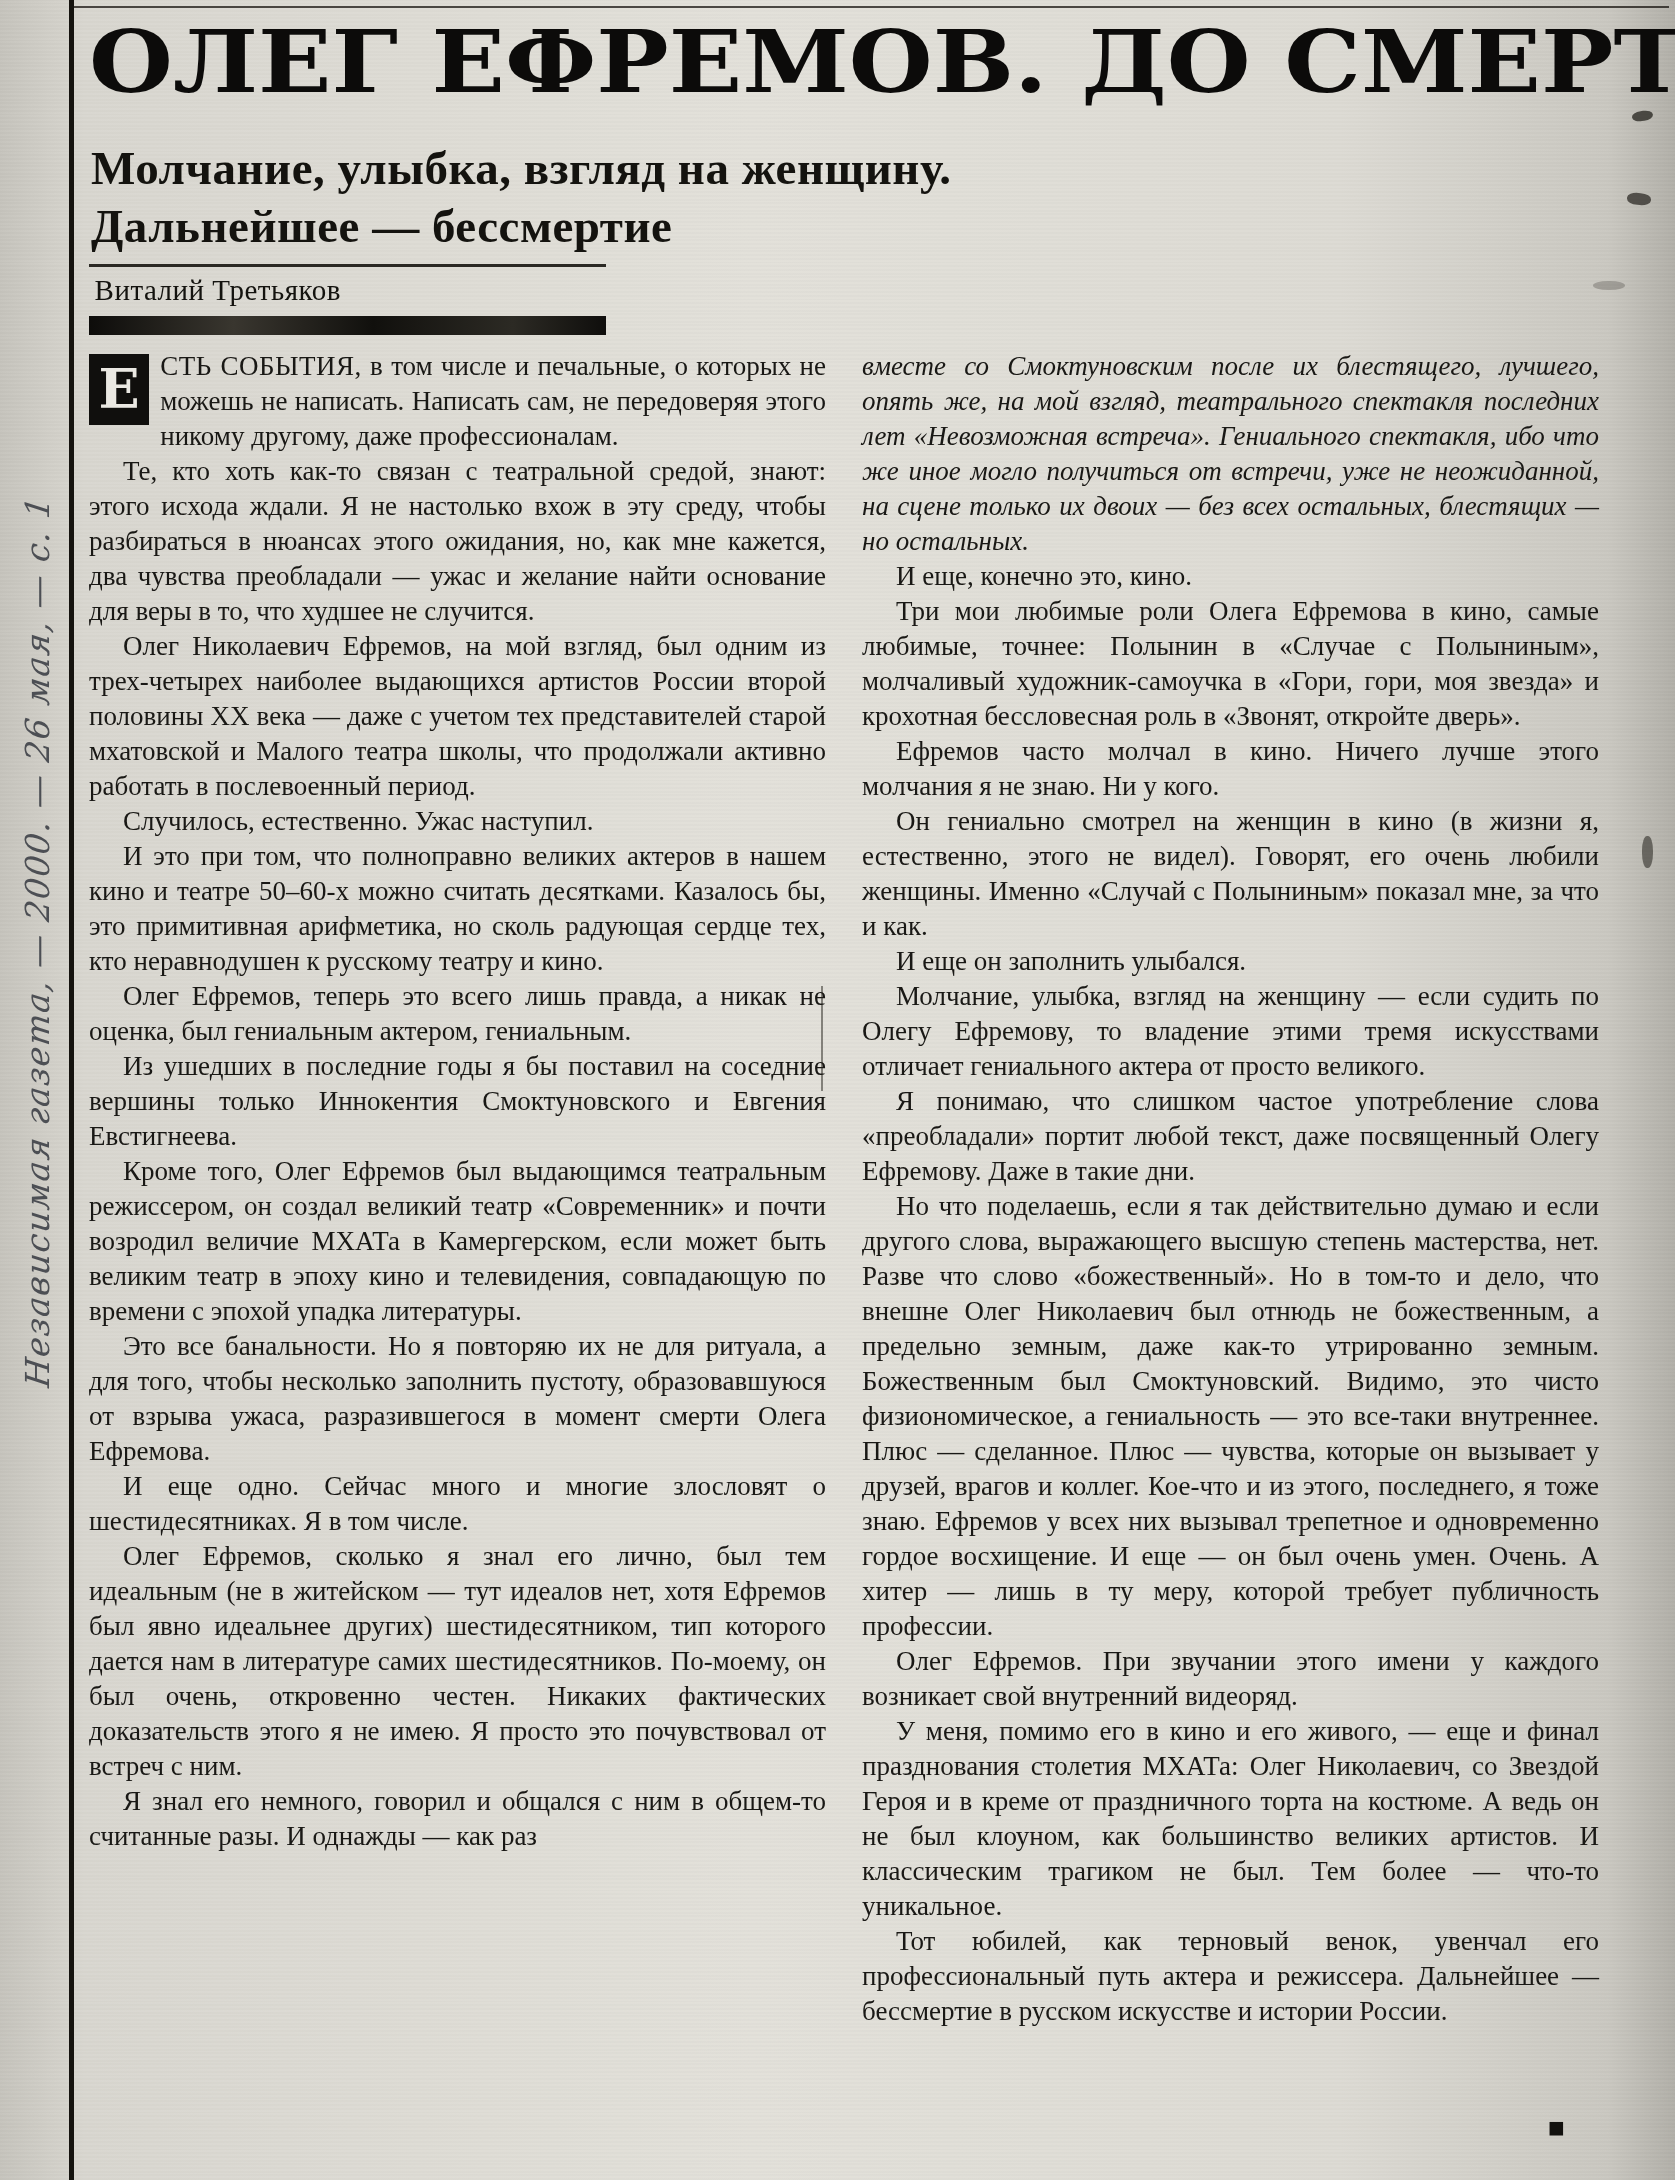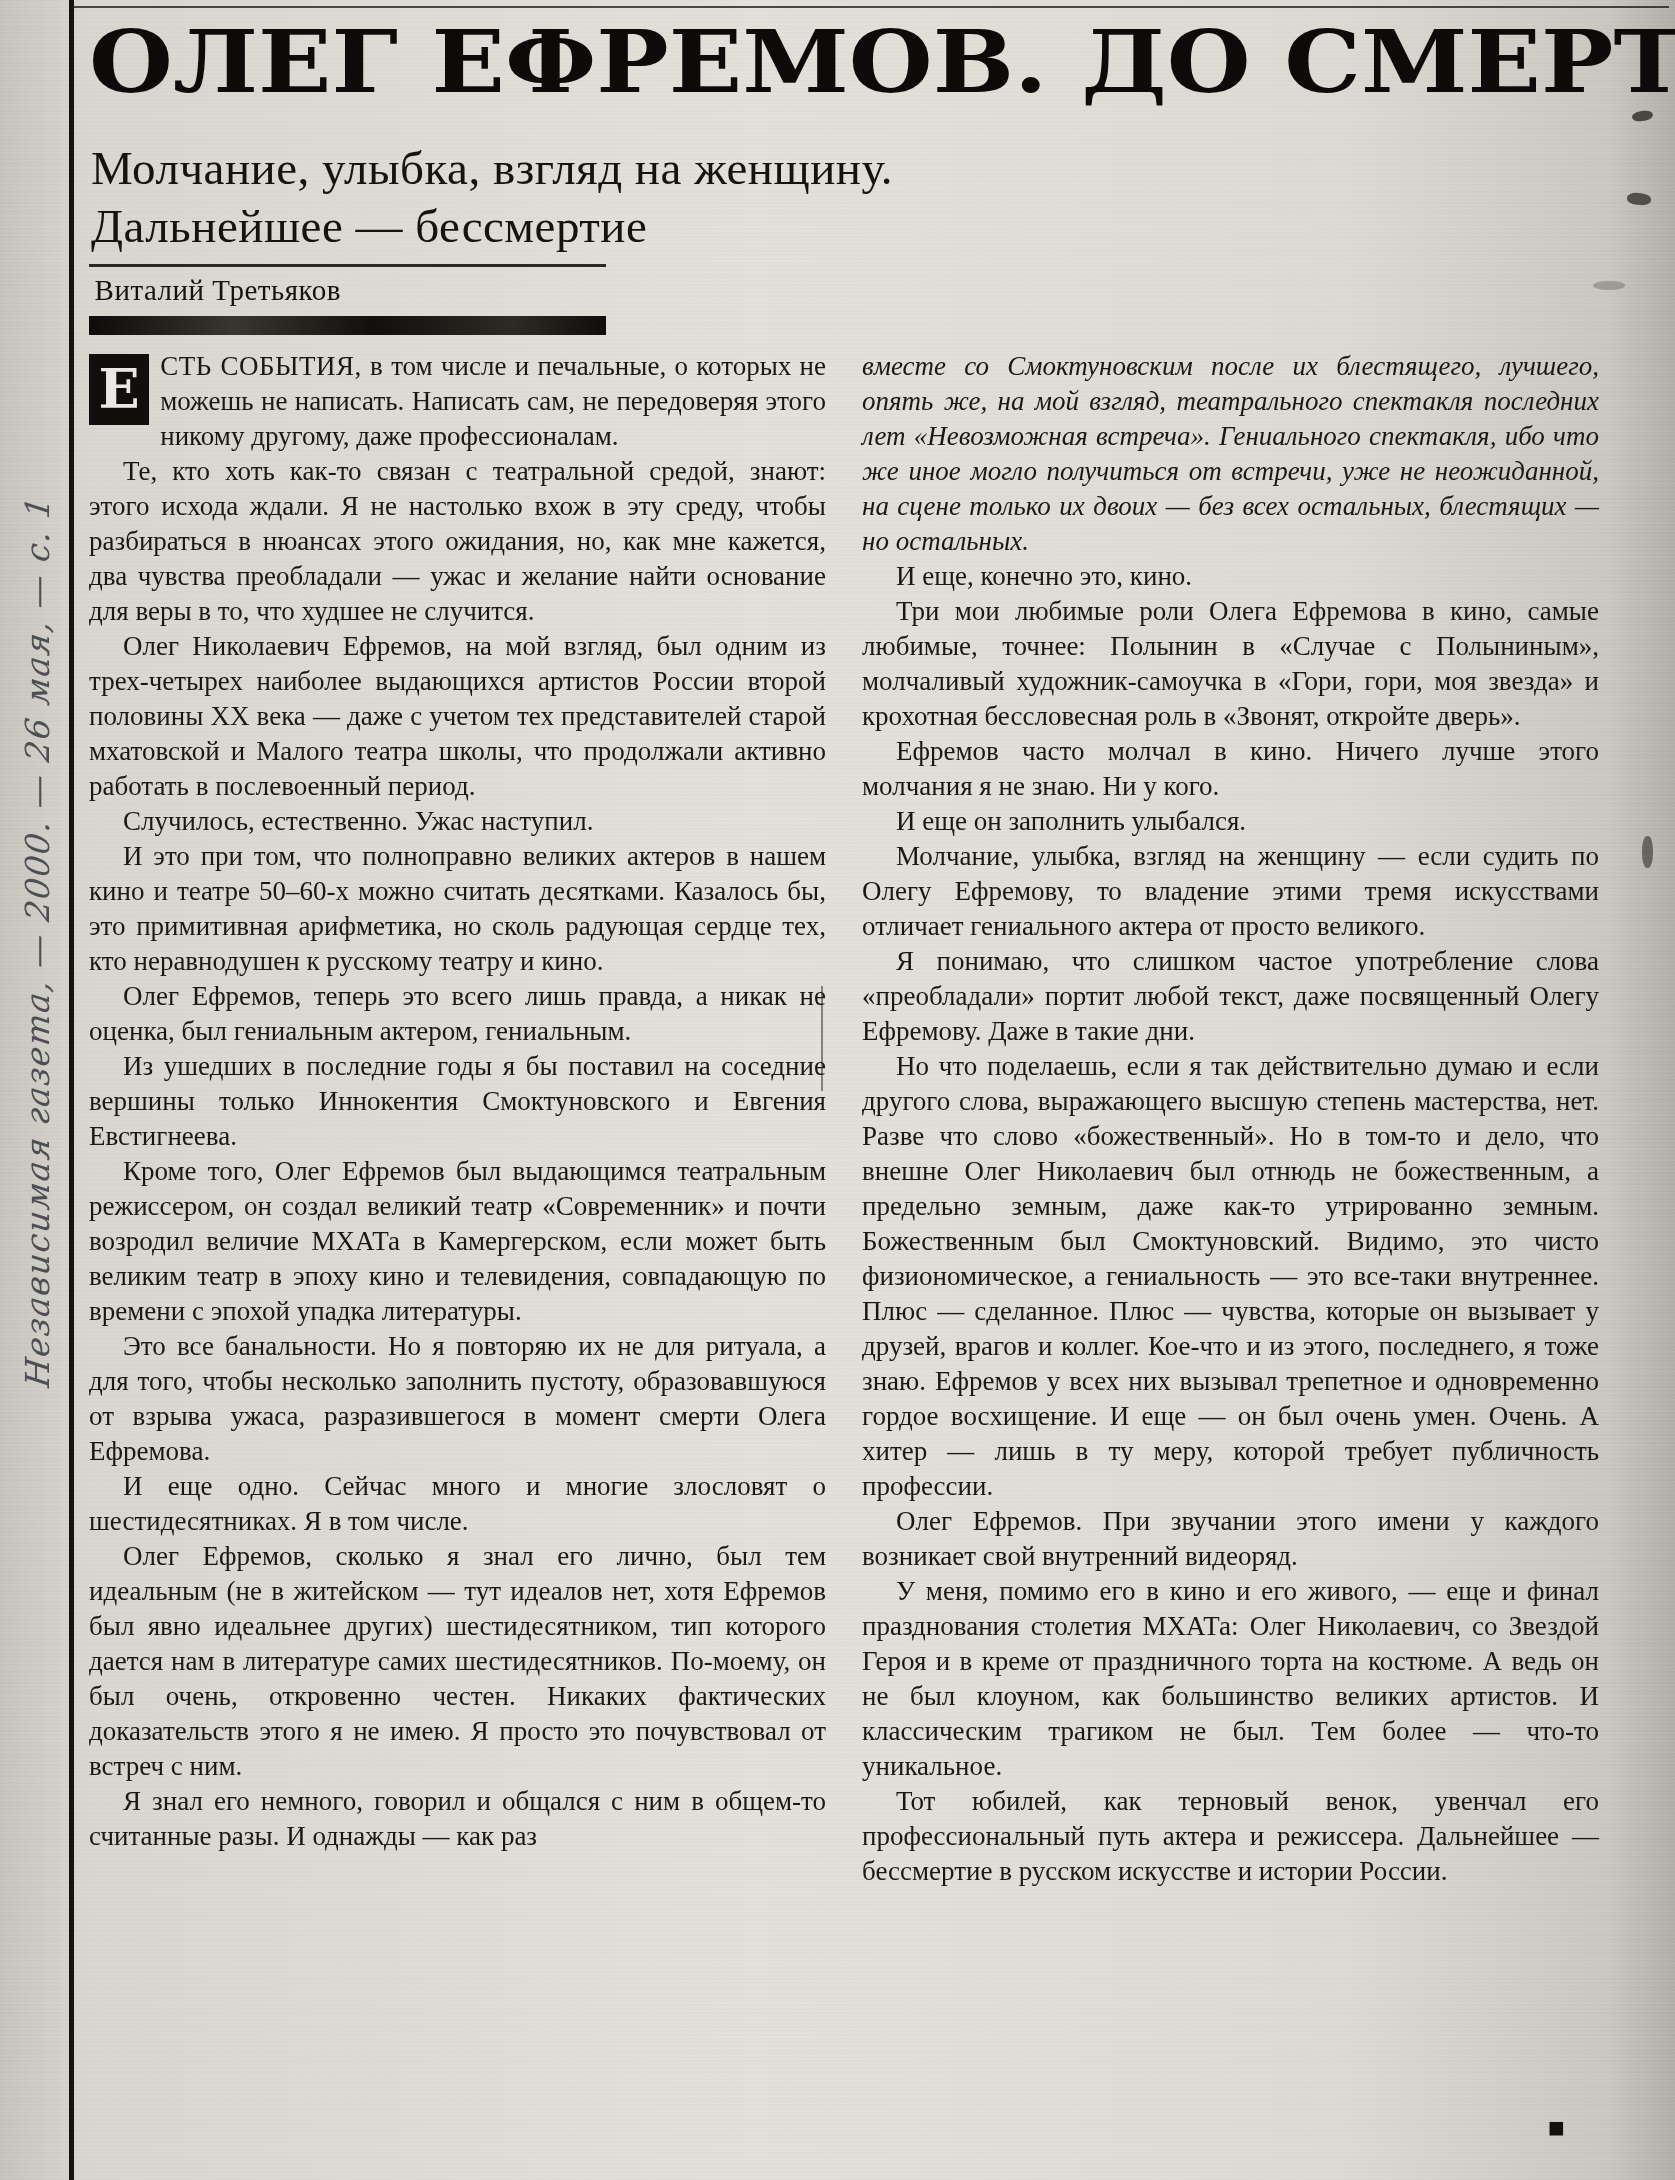--- a/index.html
+++ b/index.html
@@ -14,21 +14,21 @@
   }
   .rule-left{position:absolute;left:69px;top:0;bottom:0;width:4.7px;background:#15130f;}
   .rule-top{position:absolute;left:69px;right:5.6px;top:5.6px;height:2.8px;background:rgba(25,22,18,.75);}
   .headline{
     position:absolute;left:89px;top:19px;margin:0;white-space:nowrap;
     font-family:"DejaVu Serif",serif;font-weight:bold;font-size:86px;line-height:1.0;
     color:#0c0b0a;transform:scaleX(1.12);transform-origin:left center;letter-spacing:0px;
   }
   .subtitle{
     position:absolute;left:91px;top:139px;
-    font-size:47px;line-height:58px;font-weight:normal;color:#14130f;letter-spacing:0.5px;
+    font-size:47px;line-height:58px;font-weight:bold;color:#14130f;letter-spacing:0.5px;
   }
   .author-block{position:absolute;left:89px;top:264px;width:517px;}
   .author-rule{height:2.8px;background:#2b2924;}
   .author-name{font-size:29px;font-weight:normal;padding:7.5px 5.6px 8.4px;color:#14130f;letter-spacing:0.5px;}
   .author-bar{height:19.7px;background:linear-gradient(90deg,#0d0c0a,#39362f 28%,#11100d 55%,#2c2a24 82%,#0f0e0c);}
   .body-cols{position:absolute;left:89px;top:349px;width:1510px;display:flex;gap:36px;}
   .col{width:737px;}
   .para{margin:0;text-indent:34px;text-align:justify;font-size:27px;line-height:35px;color:#191815;}
   .para.lead{text-indent:0;}
   .leadcaps{letter-spacing:0.5px;}
@@ -91,20 +91,21 @@
           <p class="para" data-name="paragraph">Олег Ефремов, сколько я знал его лично, был тем идеальным (не в житейском — тут идеалов нет, хотя Ефремов был явно идеальнее других) шестидесятником, тип которого дается нам в литературе самих шестидесятников. По-моему, он был очень, откровенно честен. Никаких фактических доказательств этого я не имею. Я просто это почувствовал от встреч с ним.</p>
           <p class="para" data-name="paragraph">Я знал его немного, говорил и общался с ним в общем-то считанные разы. И однажды — как раз</p>
         </div>
     </div>
     <div class="col" data-name="right-column">
       <div data-name="right-column-paragraphs">
           <p class="para" data-name="paragraph">вместе со Смоктуновским после их блестящего, лучшего, опять же, на мой взгляд, театрального спектакля последних лет «Невозможная встреча». Гениального спектакля, ибо что же иное могло получиться от встречи, уже не неожиданной, на сцене только их двоих — без всех остальных, блестящих — но остальных.</p>
           <p class="para" data-name="paragraph">И еще, конечно это, кино.</p>
           <p class="para" data-name="paragraph">Три мои любимые роли Олега Ефремова в кино, самые любимые, точнее: Полынин в «Случае с Полыниным», молчаливый художник-самоучка в «Гори, гори, моя звезда» и крохотная бессловесная роль в «Звонят, откройте дверь».</p>
           <p class="para" data-name="paragraph">Ефремов часто молчал в кино. Ничего лучше этого молчания я не знаю. Ни у кого.</p>
+          <p class="para" data-name="paragraph">Он гениально смотрел на женщин в кино (в жизни я, естественно, этого не видел). Говорят, его очень любили женщины. Именно «Случай с Полыниным» показал мне, за что и как.</p>
           <p class="para" data-name="paragraph">И еще он заполнить улыбался.</p>
           <p class="para" data-name="paragraph">Молчание, улыбка, взгляд на женщину — если судить по Олегу Ефремову, то владение этими тремя искусствами отличает гениального актера от просто великого.</p>
           <p class="para" data-name="paragraph">Я понимаю, что слишком частое употребление слова «преобладали» портит любой текст, даже посвященный Олегу Ефремову. Даже в такие дни.</p>
           <p class="para" data-name="paragraph">Но что поделаешь, если я так действительно думаю и если другого слова, выражающего высшую степень мастерства, нет. Разве что слово «божественный». Но в том-то и дело, что внешне Олег Николаевич был отнюдь не божественным, а предельно земным, даже как-то утрированно земным. Божественным был Смоктуновский. Видимо, это чисто физиономическое, а гениальность — это все-таки внутреннее. Плюс — сделанное. Плюс — чувства, которые он вызывает у друзей, врагов и коллег. Кое-что и из этого, последнего, я тоже знаю. Ефремов у всех них вызывал трепетное и одновременно гордое восхищение. И еще — он был очень умен. Очень. А хитер — лишь в ту меру, которой требует публичность профессии.</p>
           <p class="para" data-name="paragraph">Олег Ефремов. При звучании этого имени у каждого возникает свой внутренний видеоряд.</p>
           <p class="para" data-name="paragraph">У меня, помимо его в кино и его живого, — еще и финал празднования столетия МХАТа: Олег Николаевич, со Звездой Героя и в креме от праздничного торта на костюме. А ведь он не был клоуном, как большинство великих артистов. И классическим трагиком не был. Тем более — что-то уникальное.</p>
           <p class="para" data-name="paragraph">Тот юбилей, как терновый венок, увенчал его профессиональный путь актера и режиссера. Дальнейшее — бессмертие в русском искусстве и истории России.</p>
         </div>
     </div>
   </div>

